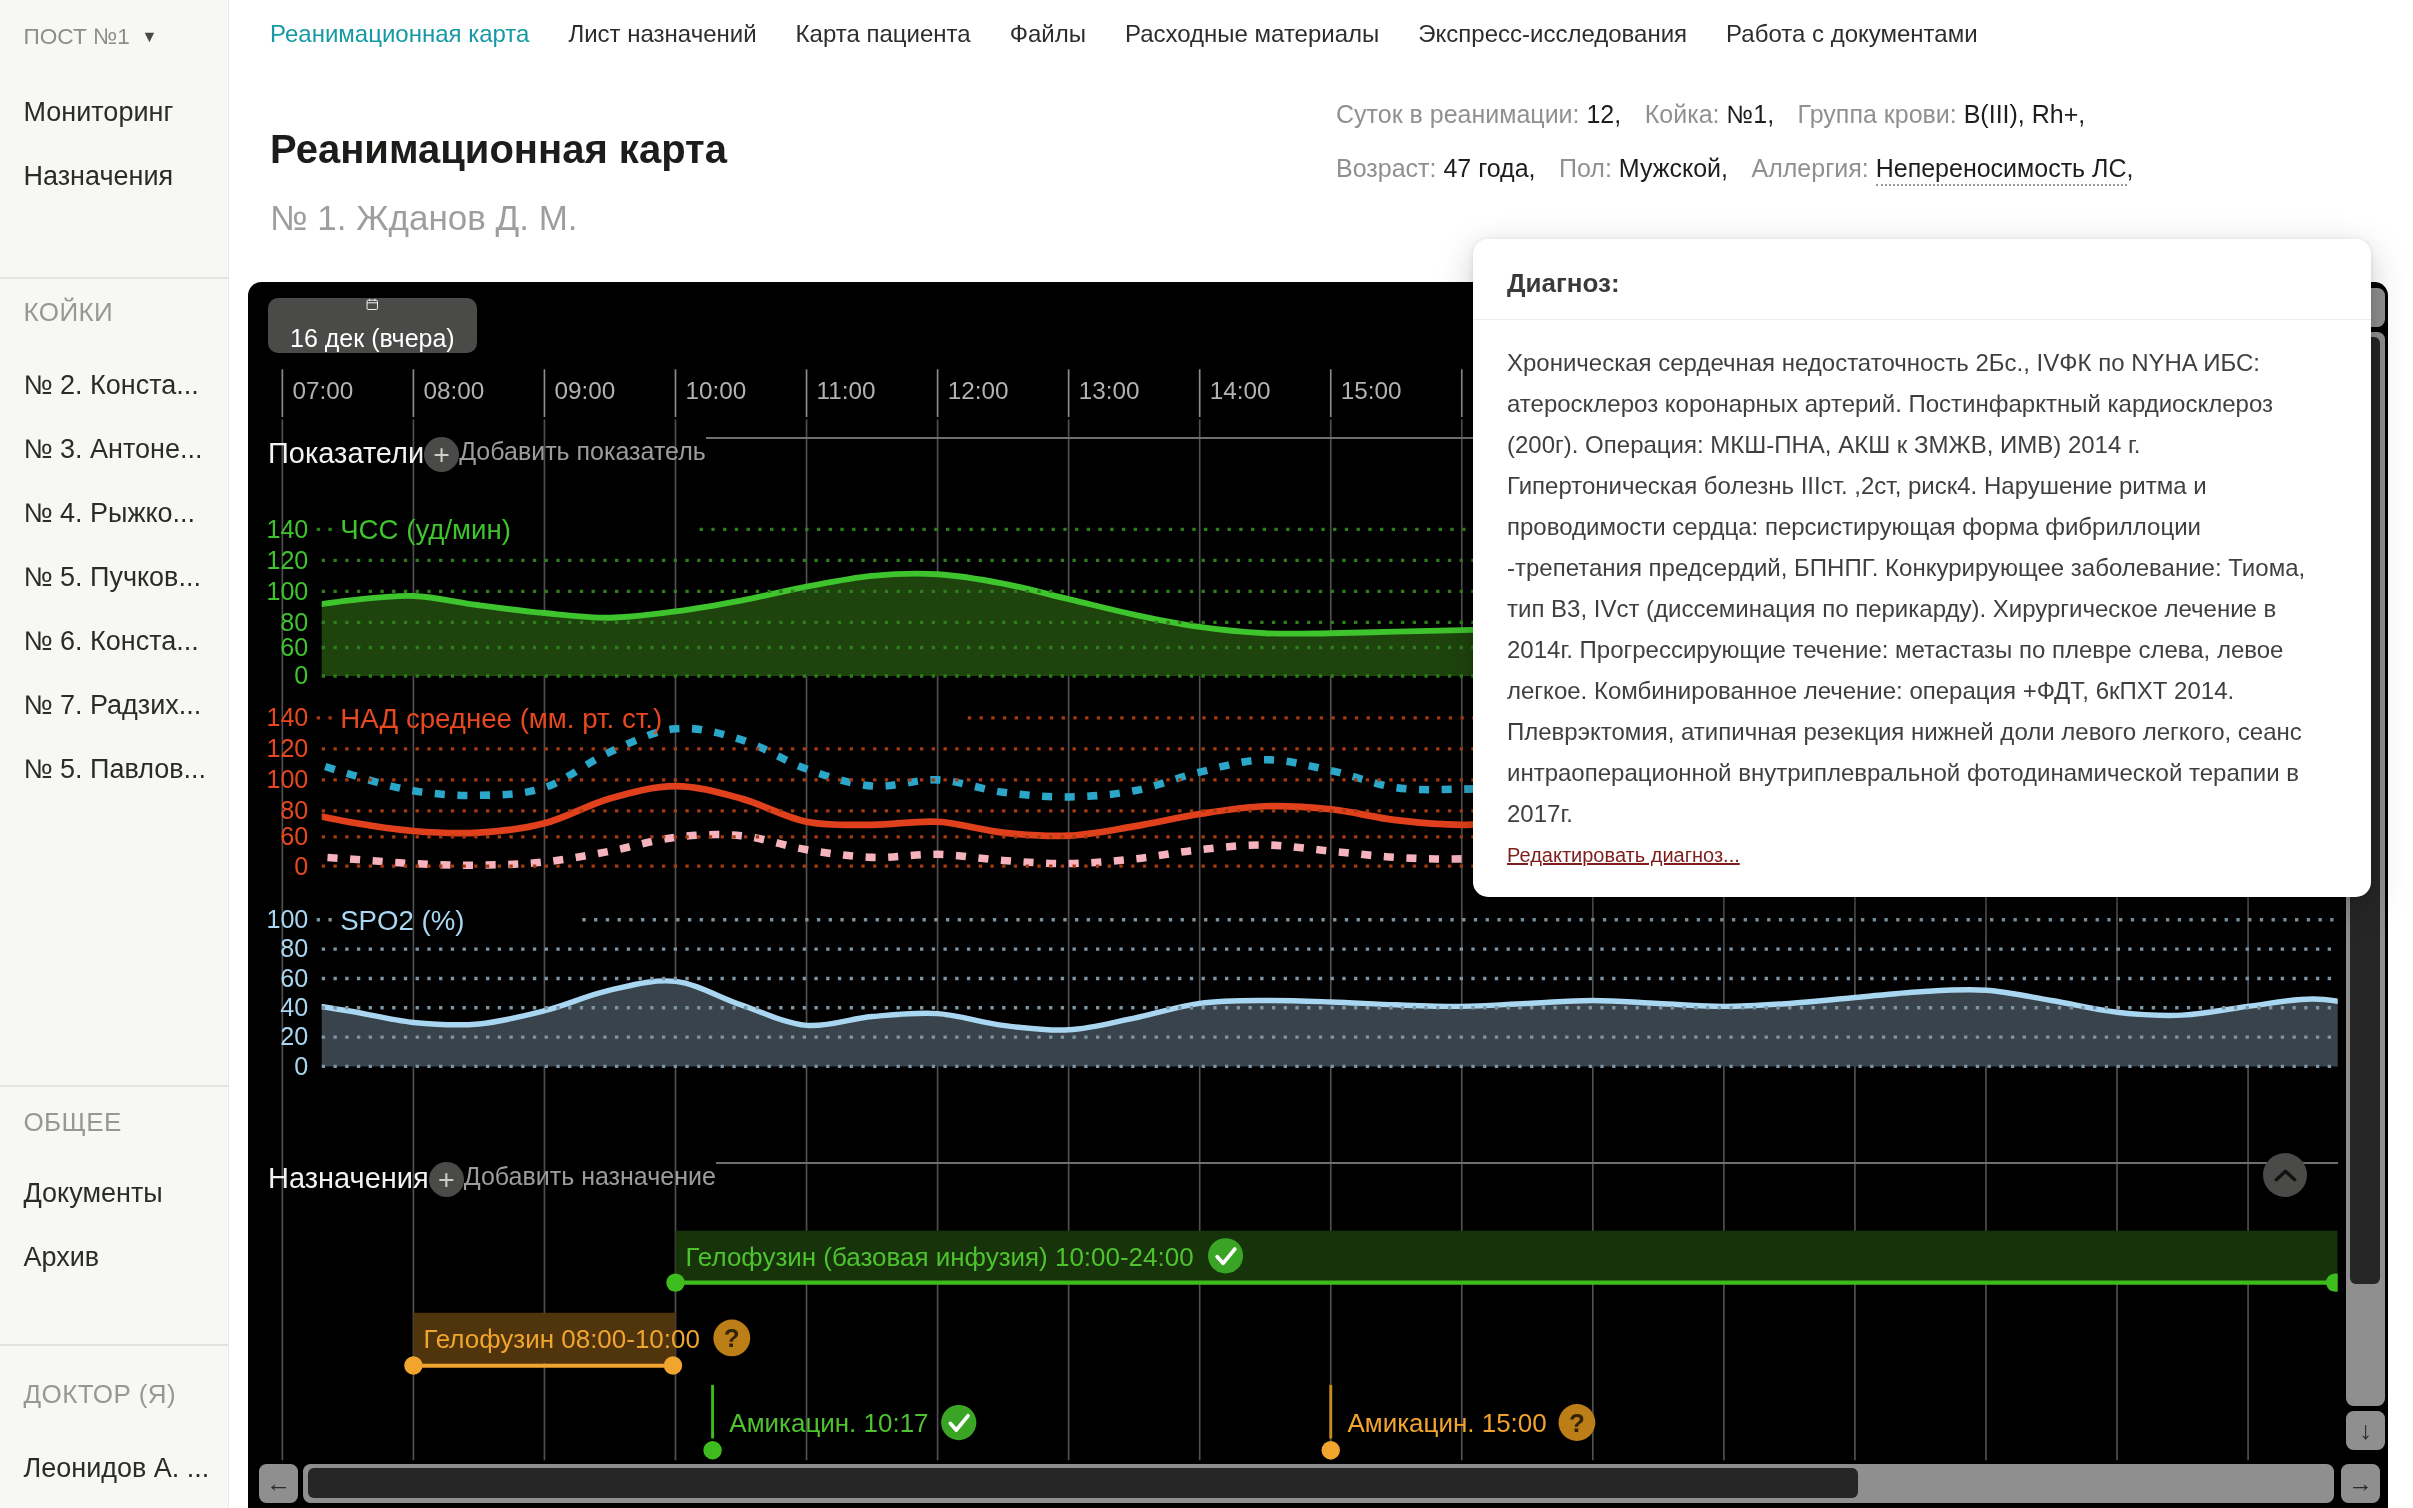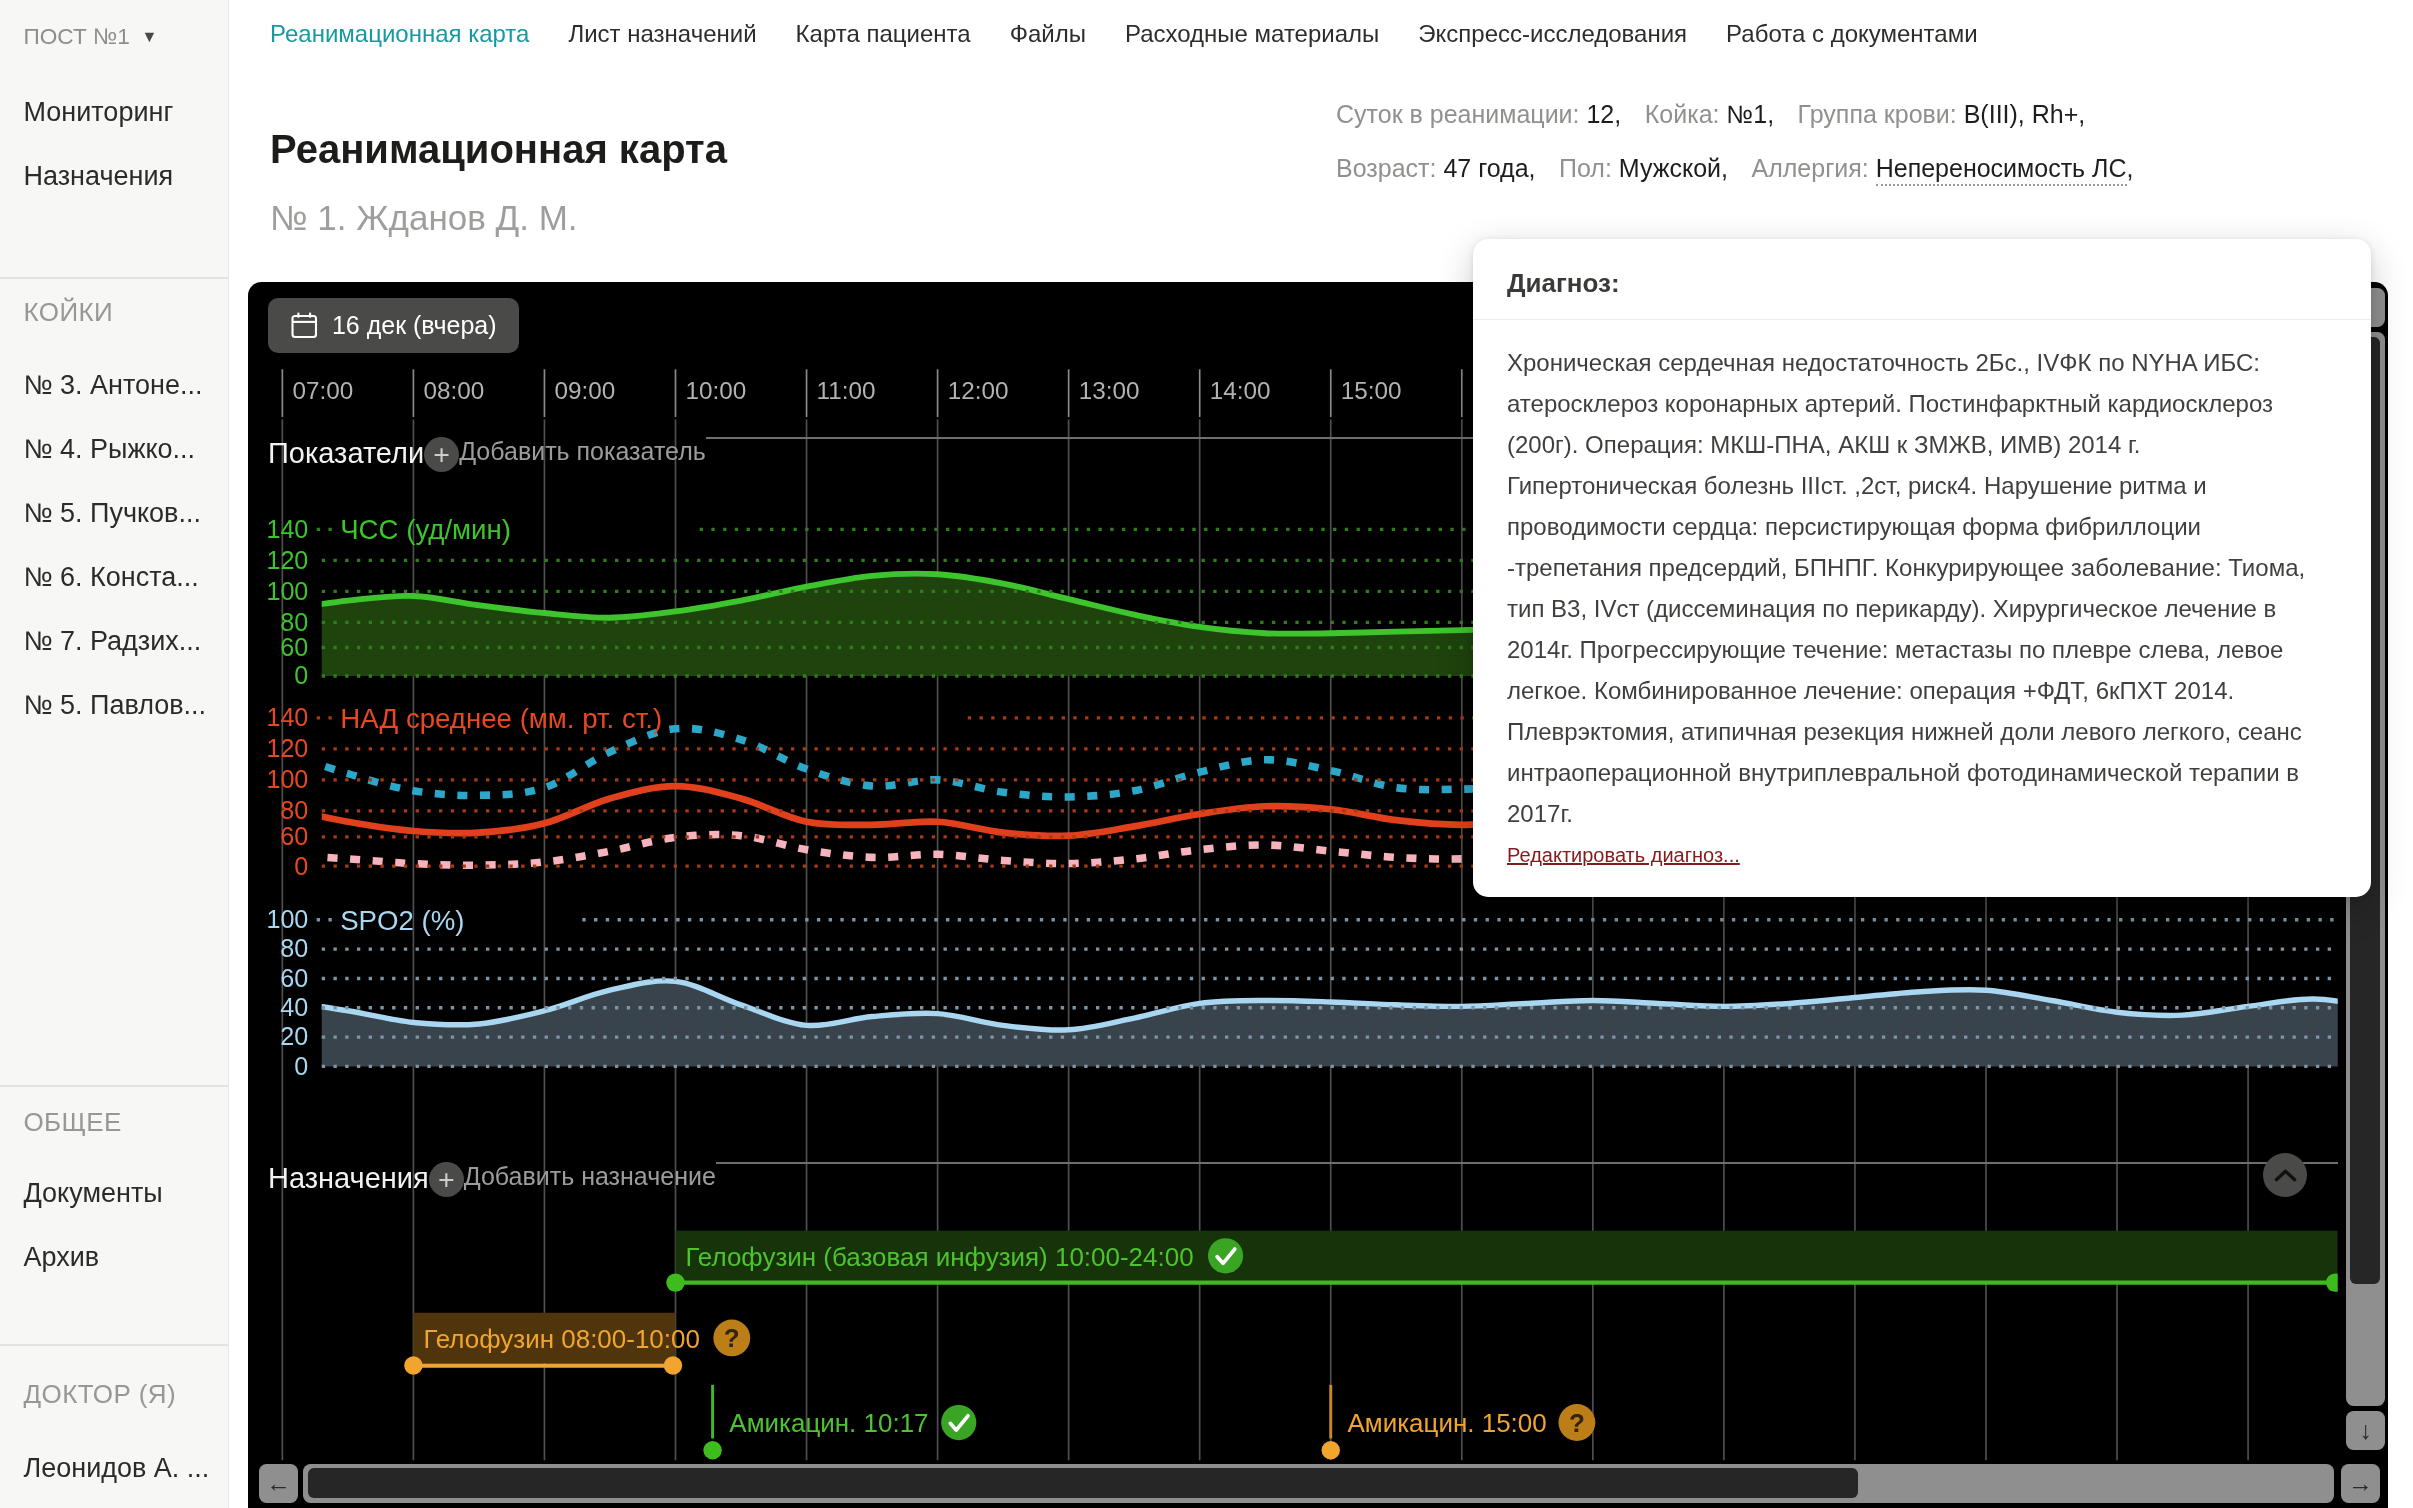--- a/index.html
+++ b/index.html
@@ -26,21 +26,21 @@
   #patient-info{position:absolute;left:1336px;top:87px;width:1064px;font-size:25px;line-height:54px;}
   #patient-info .row{white-space:nowrap;}
   #patient-info .lbl{color:#90908e;}
   #patient-info .val{color:#1d1d1b;}
   #patient-info .seg{margin-right:23.5px;}
   .dotted-u{border-bottom:2.5px dotted #9a9a98;padding-bottom:1.7px;}
   
   #panel{position:absolute;left:248px;top:282px;width:2140px;height:1227px;background:#000;border-radius:13.4px 13.4px 0 0;}
   #chart-svg{position:absolute;left:248px;top:282px;}
   #date-btn{position:absolute;left:268px;top:298px;height:55px;padding:0 22px;background:#4a4a49;border-radius:10px;
-            display:flex;align-items:center;gap:13.4px;color:#fff;font-size:25px;cursor:pointer;}
+            display:flex;align-items:center;gap:13.4px;color:#fff;font-size:25px;cursor:pointer;flex-direction:column;}
   .sec-header{position:absolute;display:flex;align-items:flex-start;height:47px;margin-top:11px;}
   .sec-title{font-size:29px;color:#f2f2f0;white-space:nowrap;}
   .plus-circle{width:35px;height:35px;border-radius:50%;background:#4a4a49;color:#cdcdcb;font-size:28.5px;line-height:34px;text-align:center;cursor:pointer;flex:0 0 auto;}
   .sec-add{font-size:25px;color:#9c9c9a;white-space:nowrap;cursor:pointer;}
   .sec-line{flex:1;height:1.7px;background:#6f6f6f;}
   #collapse-btn{position:absolute;left:2263px;top:1153px;width:44px;height:44px;border-radius:50%;background:#4a4a49;cursor:pointer;display:flex;align-items:center;justify-content:center;}
   
   .sb-btn{position:absolute;width:39px;height:39px;background:#8f8f8f;border-radius:7.5px;color:#2a2a2a;font-size:25px;
           display:flex;align-items:center;justify-content:center;cursor:pointer;}
   .sb-track{position:absolute;background:#8f8f8f;border-radius:7.5px;}
@@ -65,20 +65,21 @@
     </div>
     <div class="side-list" style="top:80px;">
 
     <div class="side-item">Мониторинг</div>
         <div class="side-item">Назначения</div>
       </div>
     <div class="divider" style="top:277px;"></div>
     <div class="side-label" style="top:297px;">КОЙКИ</div>
     <div class="side-list" style="top:353px;">
 
+        <div class="side-item">№ 2. Конста...</div>
         <div class="side-item">№ 3. Антоне...</div>
         <div class="side-item">№ 4. Рыжко...</div>
         <div class="side-item">№ 5. Пучков...</div>
         <div class="side-item">№ 6. Конста...</div>
         <div class="side-item">№ 7. Радзих...</div>
         <div class="side-item">№ 5. Павлов...</div>
       </div>
     <div class="divider" style="top:1085px;"></div>
     <div class="side-label" style="top:1107px;">ОБЩЕЕ</div>
     <div class="side-list" style="top:1161px;">

